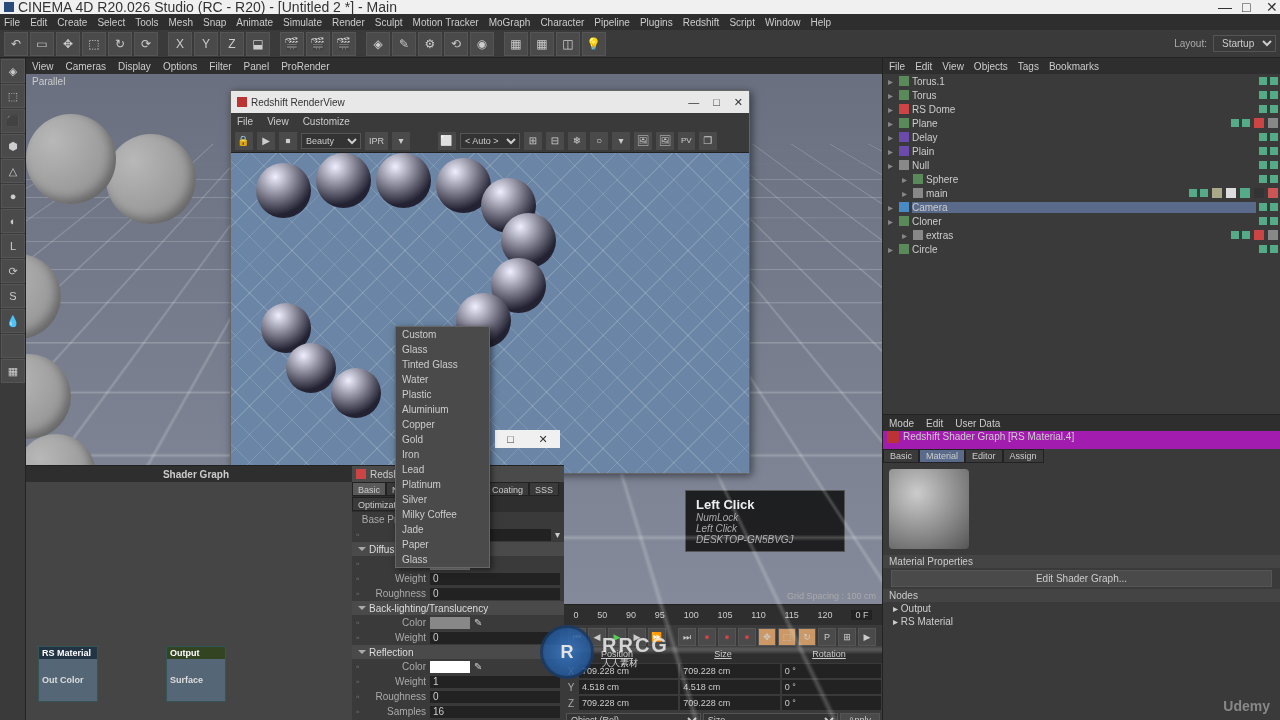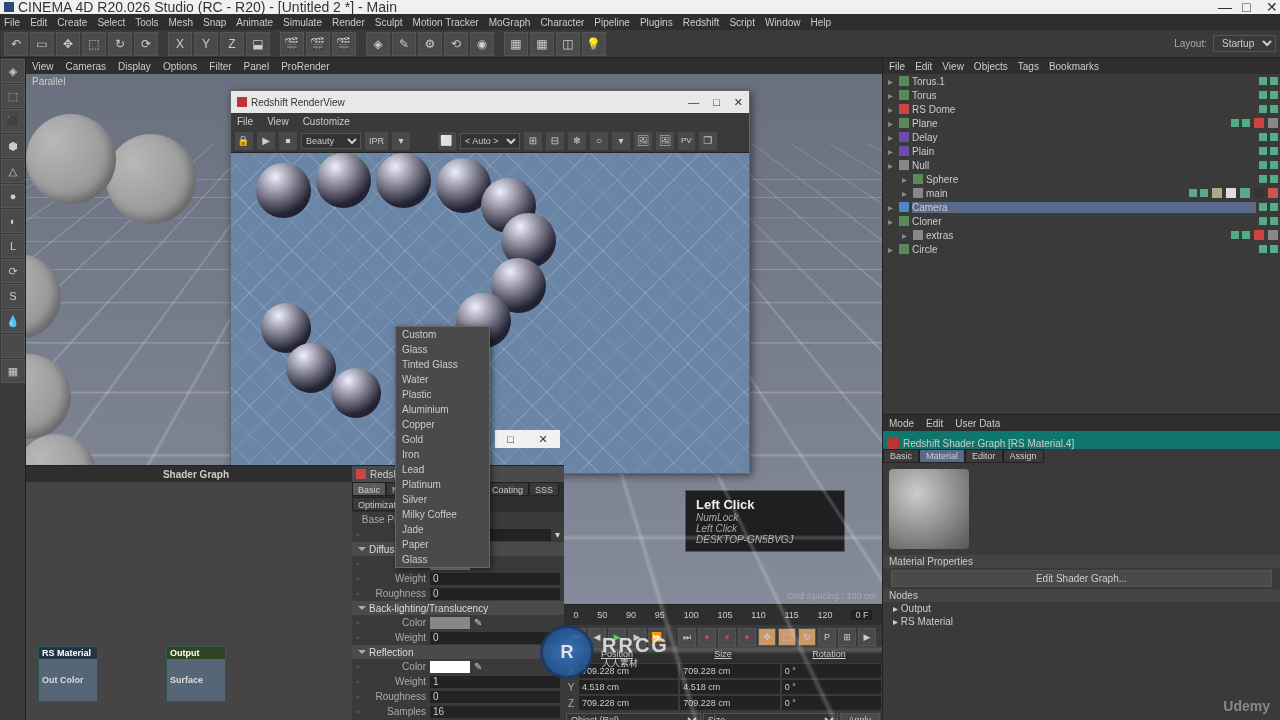--- a/index.html
+++ b/index.html
@@ -84,21 +84,21 @@
 .obj-tabs { height: 16px; background: #2e2e2e; display: flex; align-items: center; gap: 10px; padding: 0 6px; font-size: 10px; }
 .obj-tree { height: 200px; background: #3a3a3a; overflow: auto; }
 .obj-row { display: flex; align-items: center; height: 14px; padding: 0 2px; gap: 3px; font-size: 10px; }
 .obj-row .tree-indent { display: inline-block; }
 .obj-row .obj-icon { width: 10px; height: 10px; display: inline-block; }
 .obj-toggle { width: 8px; height: 8px; display: inline-block; }
 .tag-sq { width: 10px; height: 10px; display: inline-block; margin-left: 1px; }
 
 .attr-panel { flex: 1; background: #3a3a3a; border-top: 1px solid #222; }
 .attr-tabs { height: 16px; background: #2e2e2e; display: flex; align-items: center; gap: 12px; padding: 0 6px; font-size: 10px; }
-.attr-head { display: flex; align-items: flex-end; height: 18px; padding: 0 4px; background: #0f766e; gap: 4px; font-size: 10px; }
+.attr-head { display: flex; align-items: flex-start; height: 18px; padding: 0 4px; background: #a21caf; gap: 4px; font-size: 10px; }
 .attr-head .rs-icon { width: 12px; height: 12px; background: #b33; border-radius: 2px; }
 .attr-subtabs { display: flex; height: 14px; font-size: 9px; }
 .attr-subtabs span { padding: 1px 6px; background: #3a3a3a; border: 1px solid #222; }
 .attr-subtabs .active { background: #5a6a8a; }
 .mat-preview { width: 80px; height: 80px; margin: 6px; background: radial-gradient(circle at 35% 30%, #ccc, #555); border-radius: 4px; }
 .mat-section { padding: 1px 6px; background: #444; font-size: 10px; }
 .mat-btn { margin: 2px 8px; padding: 2px; background: #4a4a4a; border: 1px solid #555; text-align: center; font-size: 10px; }
 .node-sec { padding: 1px 10px; background: #3a3a3a; font-size: 10px; }
 
 .tooltip { position: absolute; left: 685px; top: 490px; background: rgba(20,20,20,0.9); border: 1px solid #555; padding: 6px 10px; font-size: 11px; color: #ccc; min-width: 160px; z-index: 60; }

